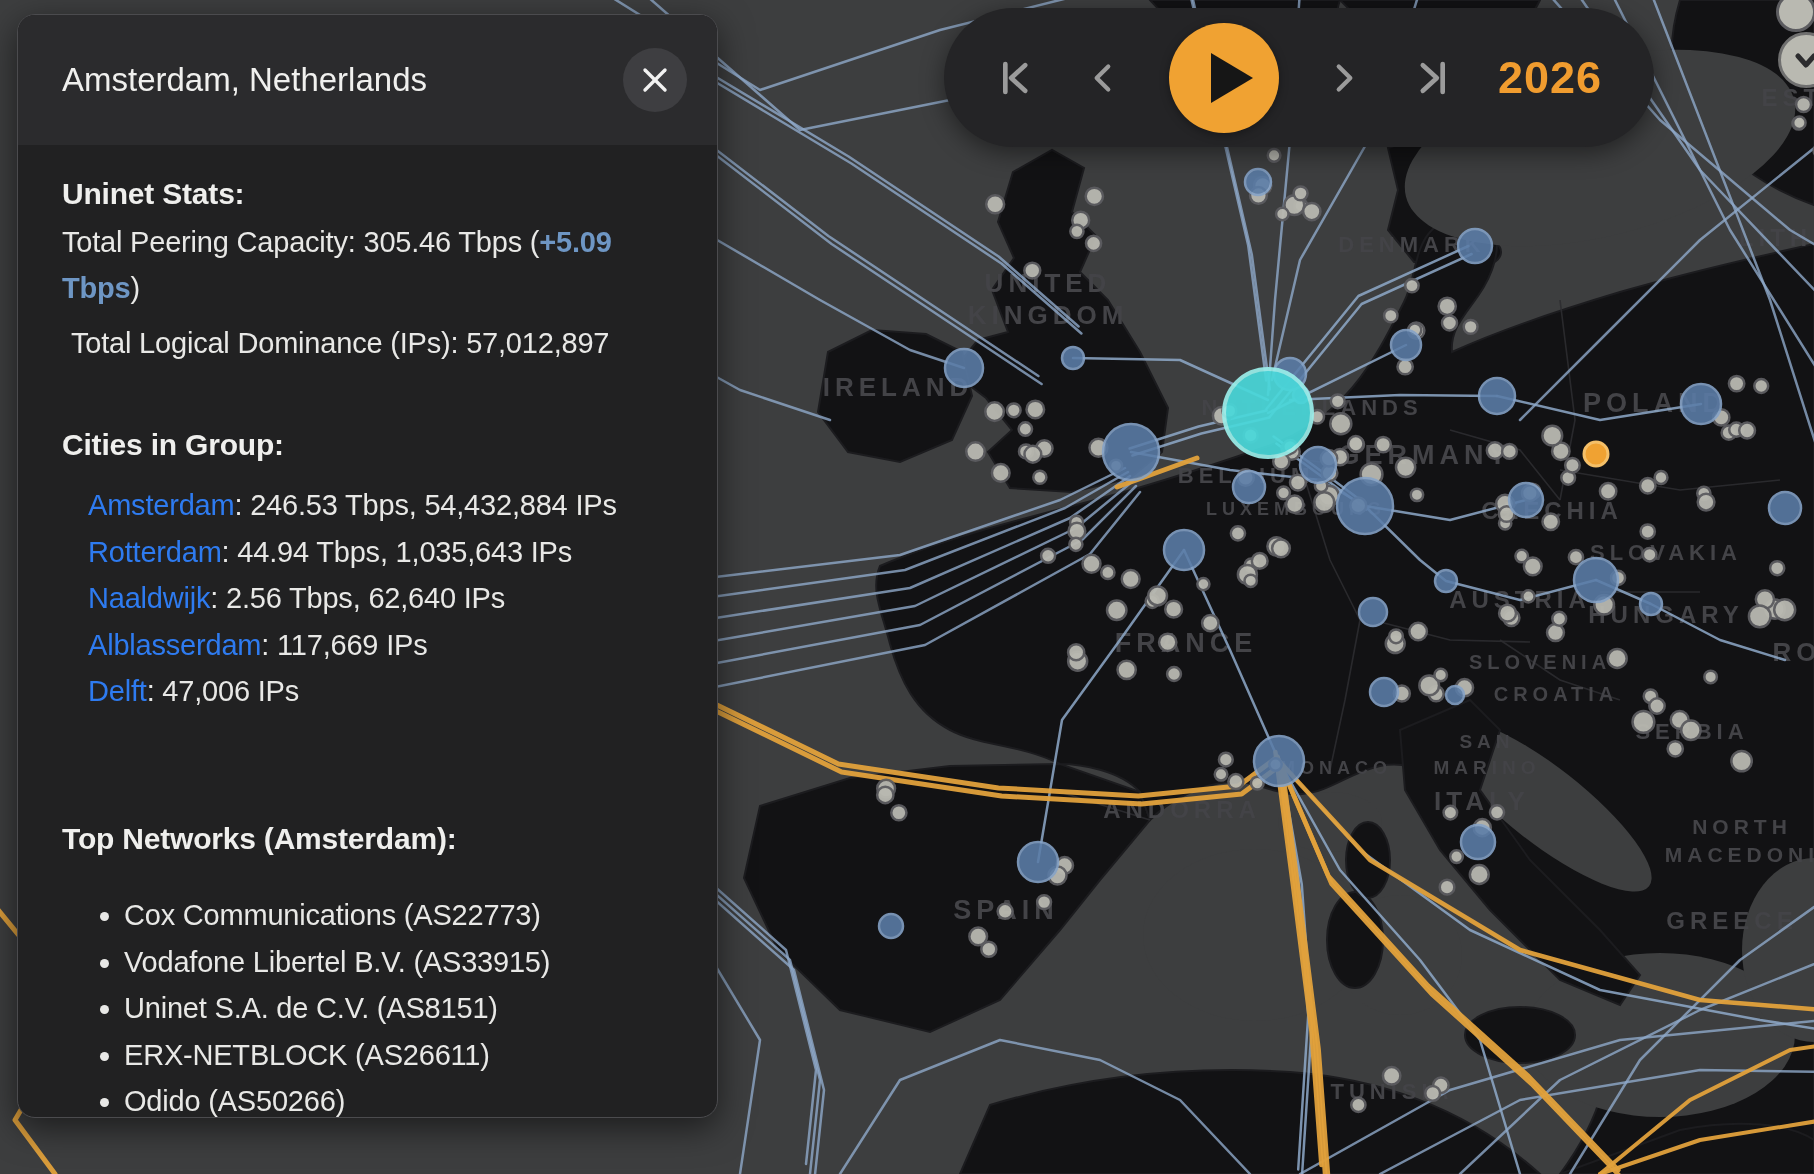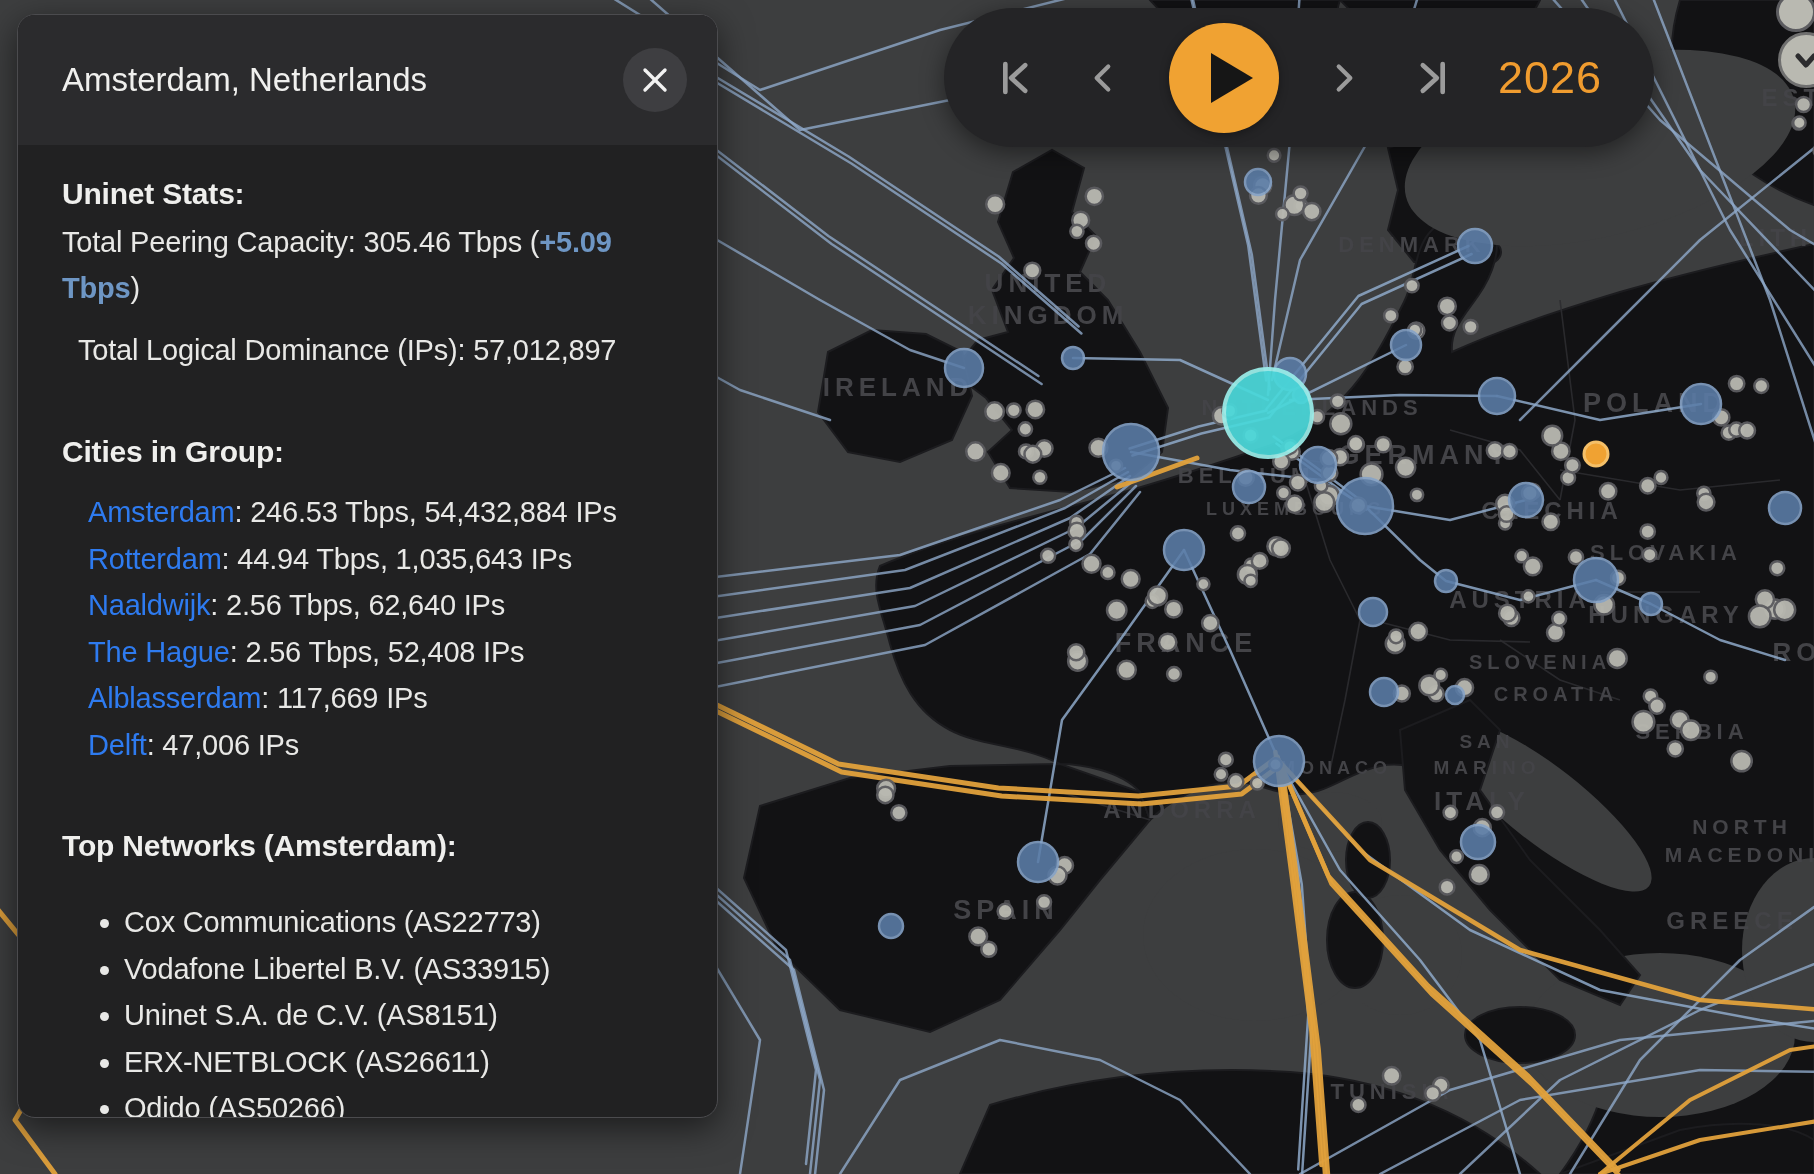--- a/index.html
+++ b/index.html
@@ -16,37 +16,37 @@
 
   
   #timeline{position:absolute;left:944px;top:8px;width:710px;height:139px;
     background:#242426;border-radius:70px;display:flex;align-items:center;
     justify-content:space-between;padding:0 52px;box-sizing:border-box;
     box-shadow:0 6px 24px rgba(0,0,0,.45);z-index:30;}
   .tl-btn{background:none;border:none;padding:0;cursor:pointer;display:flex;
     align-items:center;justify-content:center;}
   #play-btn{width:110px;height:110px;border-radius:50%;background:#f0a232;
     box-shadow:0 2px 10px rgba(0,0,0,.35);}
-  #year{color:#f09c2f;font-size:45px;font-weight:400;letter-spacing:1px;}
+  #year{color:#f09c2f;font-size:45px;font-weight:700;letter-spacing:1px;}
 
   
   #panel{position:absolute;left:17px;top:14px;width:701px;height:1104px;
     background:#212122;border:1.5px solid #4b4b4e;border-radius:18px;
     box-shadow:0 10px 34px rgba(0,0,0,.55);z-index:40;box-sizing:border-box;
     overflow:hidden;color:#e8e8e6;}
   #panel-header{background:#2b2b2d;height:130px;display:flex;align-items:center;
     justify-content:space-between;padding:0 30px 0 44px;box-sizing:border-box;}
   #panel-title{font-size:33px;font-weight:400;color:#f0f0ee;}
   #close-btn{width:64px;height:64px;border-radius:50%;background:#3e3e41;
     border:none;cursor:pointer;display:flex;align-items:center;justify-content:center;}
   #panel-body{padding:26px 44px 0 44px;font-size:29px;line-height:46px;letter-spacing:-0.2px;}
   .sec-heading{font-weight:700;color:#efefed;margin:0;font-size:30px;}
   #cluster-paragraph{margin:2px 0 0 0;}
   .delta{color:#6e96c4;font-weight:700;}
-  #dominance-line{margin:16px;}
+  #dominance-line{margin:9px;}
   #cities-heading{margin-top:56px;}
   #cities-list{margin-top:14px;padding-left:26px;height:302px;overflow:hidden;}
   .city-row{margin:0;line-height:46.5px;white-space:nowrap;}
   .city-link{color:#2e7bf0;cursor:pointer;text-decoration:none;margin-top:13px;}
   #networks-heading{margin-top:32px;}
   #networks-list{margin:30px 0 5px 0;padding-left:62px;}
   #networks-list li{line-height:46.5px;margin:0;}
 
   
   #tr-dot{position:absolute;left:1776px;top:-8px;width:34px;height:34px;border-radius:50%;
@@ -464,21 +464,20 @@
   <div id="panel-body">
     <h3 class="sec-heading">Uninet Stats:</h3>
     <p id="cluster-paragraph"><span>Total Peering Capacity: 305.46 Tbps (</span><span class="delta">+5.09 Tbps</span><span>)</span></p>
     <p id="dominance-line">Total Logical Dominance (IPs): 57,012,897</p>
 
     <h3 class="sec-heading" id="cities-heading">Cities in Group:</h3>
     <div id="cities-list">
         <p class="city-row"><a class="city-link">Amsterdam</a><span>: 246.53 Tbps, 54,432,884 IPs</span></p>
         <p class="city-row"><a class="city-link">Rotterdam</a><span>: 44.94 Tbps, 1,035,643 IPs</span></p>
         <p class="city-row"><a class="city-link">Naaldwijk</a><span>: 2.56 Tbps, 62,640 IPs</span></p>
-        <p class="city-row"><a class="city-link">The Hague</a><span>: 2.56 Tbps, 52,408 IPs</span></p>
         <p class="city-row"><a class="city-link">Alblasserdam</a><span>: 117,669 IPs</span></p>
         <p class="city-row"><a class="city-link">Delft</a><span>: 47,006 IPs</span></p>
       </div>
 
     <h3 class="sec-heading" id="networks-heading">Top Networks (Amsterdam):</h3>
     <ul id="networks-list">
         <li>Cox Communications (AS22773)</li>
         <li>Vodafone Libertel B.V. (AS33915)</li>
         <li>Uninet S.A. de C.V. (AS8151)</li>
         <li>ERX-NETBLOCK (AS26611)</li>

